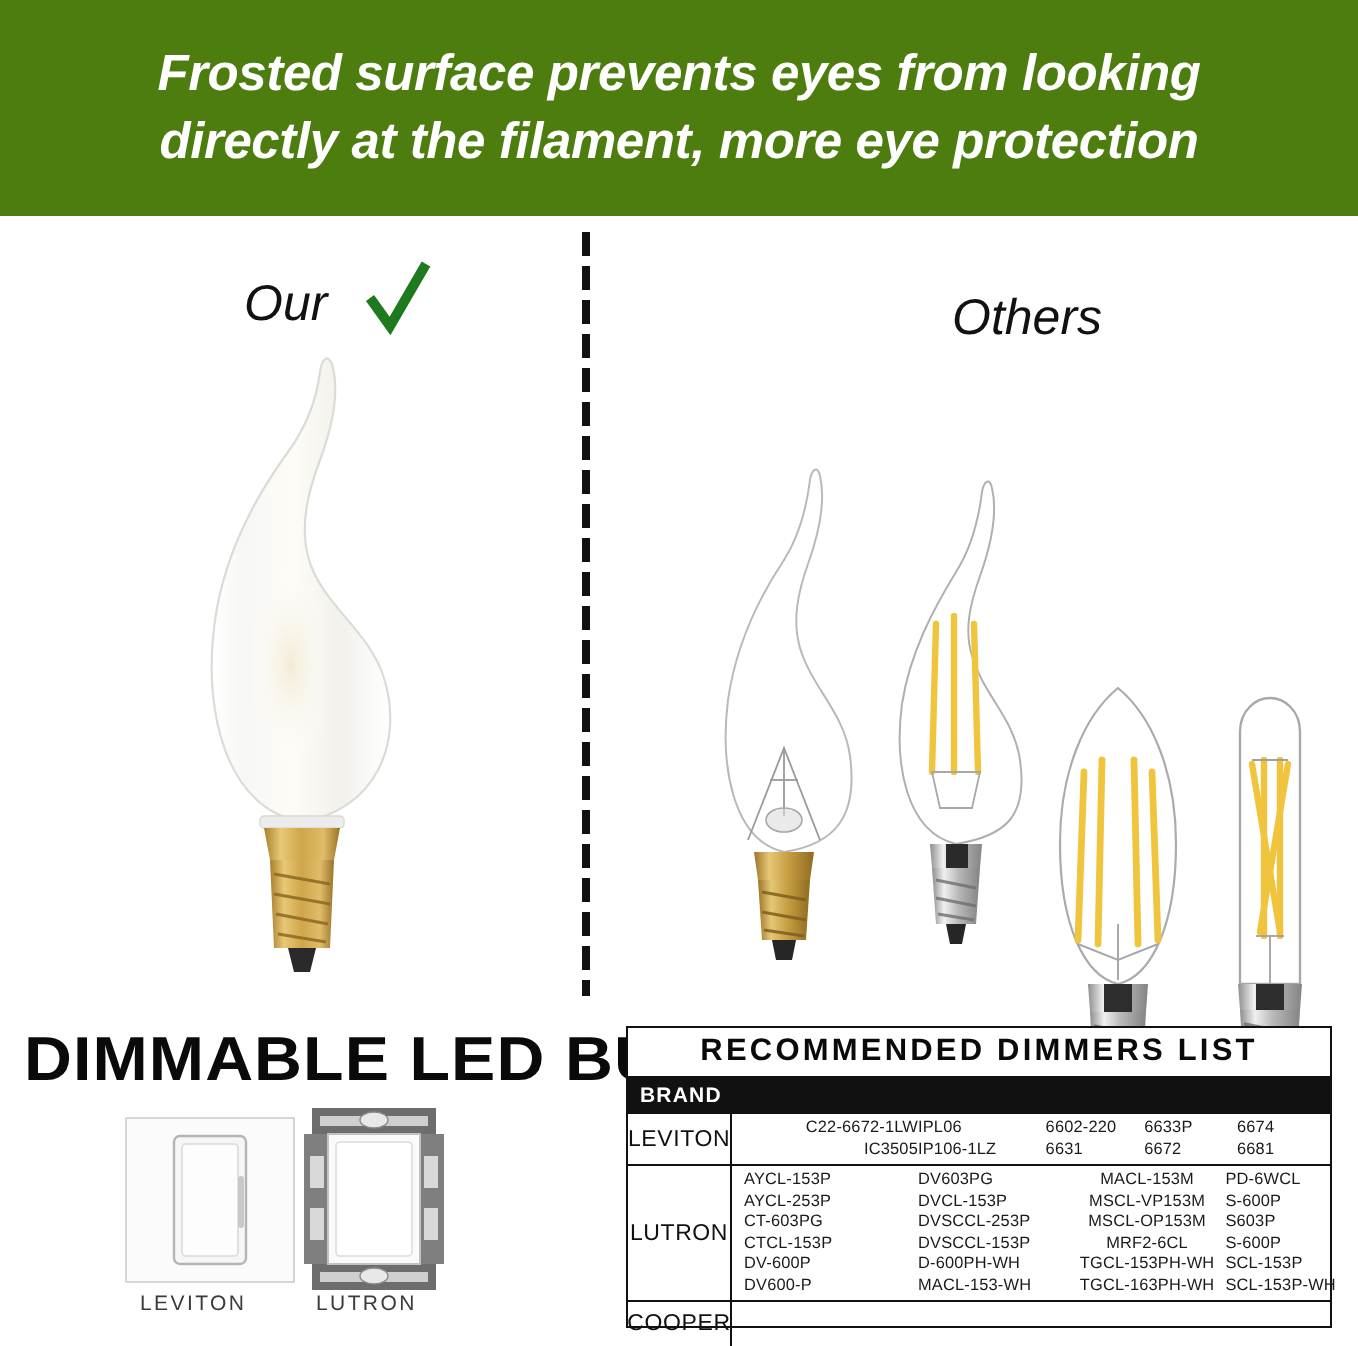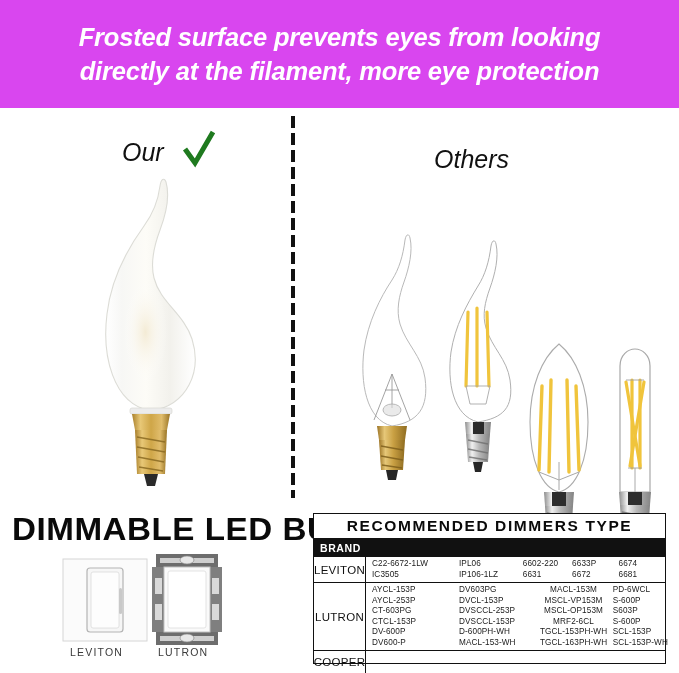--- a/index.html
+++ b/index.html
@@ -3,39 +3,39 @@
 <meta charset="utf-8">
 <style>
   html,body{margin:0;padding:0;}
   body{
     width:679px;height:673px;background:#ffffff;overflow:hidden;
     font-family:"Liberation Sans", sans-serif;position:relative;
   }
   
   .banner{
     position:absolute;left:0;top:0;width:679px;height:108px;
-    background:#d946ef;display:flex;align-items:center;justify-content:center;
+    background:#4d7c0f;display:flex;align-items:center;justify-content:center;
   }
   .banner-text{
     color:#ffffff;font-style:italic;font-weight:bold;font-size:25.5px;
     line-height:34px;text-align:center;letter-spacing:-0.2px;
     width:640px;
   }
   
   .compare{position:absolute;left:0;top:108px;width:537px;height:392px;}
   .divider{
     position:absolute;left:291px;top:8px;width:4px;height:382px;
     background:repeating-linear-gradient(to bottom,#111 0 12px,transparent 12px 17px);
   }
   .lbl{
     position:absolute;font-style:italic;color:#111;font-size:25px;
     white-space:nowrap;
   }
   .lbl-our{left:122px;top:30px;}
-  .lbl-others{left:434px;top:37px;}
+  .lbl-others{left:476px;top:37px;}
   .check{
     position:absolute;left:182px;top:22px;width:34px;height:40px;
   }
   
   .bulb{position:absolute;}
   
   .brandblock{position:absolute;left:0;top:500px;width:305px;height:173px;}
   .dimtitle{
     position:absolute;left:12px;top:12px;font-size:31px;font-weight:bold;
     letter-spacing:0.5px;color:#0a0a0a;white-space:nowrap;
@@ -71,21 +71,21 @@
     box-sizing:border-box;
   }
   .td-type{flex:1;padding:2px 3px 2px 6px;box-sizing:border-box;}
   .colgrid{display:flex;width:100%;}
   .col{display:flex;flex-direction:column;}
   .col span{
     font-size:8.2px;color:#1a1a1a;line-height:10.6px;white-space:nowrap;
     letter-spacing:0.1px;
   }
   .c1{width:30%;}.c2{width:26%;}.c3{width:27%;text-align:center;}.c4{width:17%;}
-  .lev1{width:30%;}.lev2{width:22%;}.lev3{width:17%;}.lev4{width:16%;justify-content:flex-end;}.lev5{width:15%;}
+  .lev1{width:30%;align-items:flex-end;}.lev2{width:22%;}.lev3{width:17%;}.lev4{width:16%;justify-content:flex-end;}.lev5{width:15%;}
 </style>
 </head>
 <body>
 
 <div class="banner">
   <div class="banner-text">
     <div>Frosted surface prevents eyes from looking</div>
     <div>directly at the filament, more eye protection</div>
   </div>
 </div>
@@ -262,21 +262,21 @@
       <rect x="5" y="26" width="7" height="16" fill="#d9d9d9"></rect>
       <rect x="5" y="52" width="7" height="16" fill="#d9d9d9"></rect>
       <rect x="62" y="26" width="7" height="16" fill="#d9d9d9"></rect>
       <rect x="62" y="52" width="7" height="16" fill="#d9d9d9"></rect>
     </svg>
     <div class="sw-label" style="left:158px;top:88px;">LUTRON</div>
   </div>
 </div>
 
 <div class="tbl">
-  <div class="tbl-title">RECOMMENDED DIMMERS TYPE</div>
+  <div class="tbl-title">RECOMMENDED DIMMERS LIST</div>
 
   <div class="tbl-head">
     <div class="th-brand">BRAND</div>
   </div>
 
   <div class="trow" style="height:26px;">
     <div class="td-brand">LEVITON</div>
     <div class="td-type">
       <div class="colgrid">
         <div class="col lev1">

